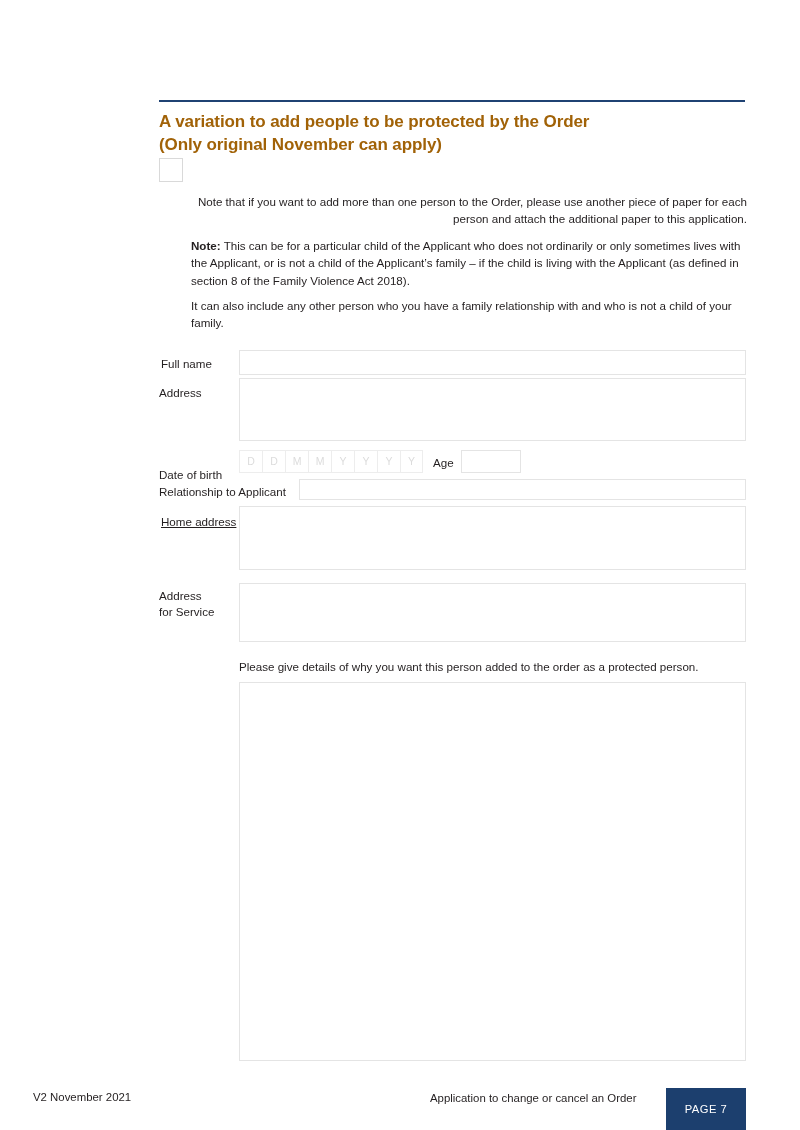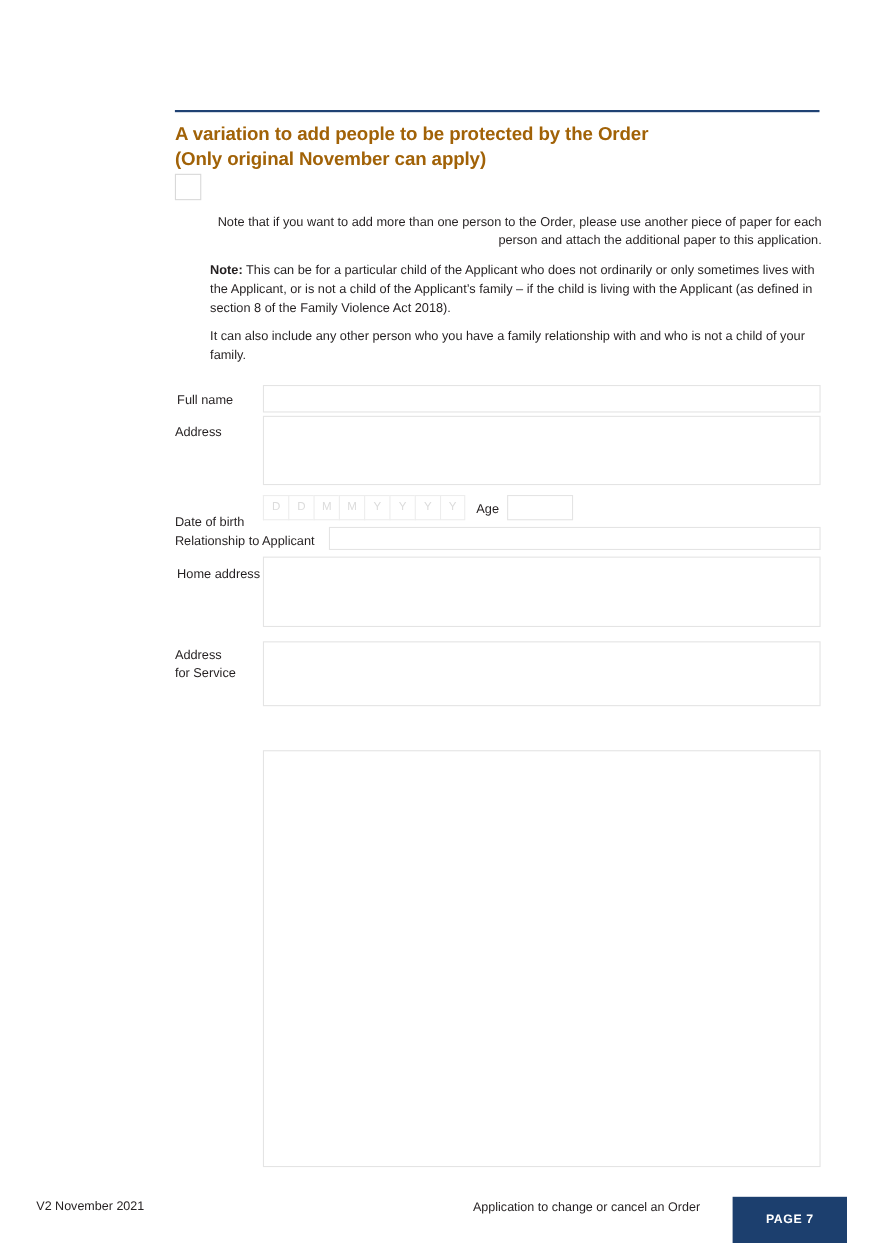--- a/index.html
+++ b/index.html
@@ -125,21 +125,21 @@
   .dob-cell:last-child { border-right: 1px solid #ededed; }
 
   .lbl-age { left: 433px; top: 455px; }
   .box-age { left: 461px; top: 450px; width: 60px; height: 23px; }
 
   
   .lbl-rel { left: 159px; top: 484px; }
   .box-rel { left: 299px; top: 479px; width: 447px; height: 21px; }
 
   
-  .lbl-home { left: 161px; top: 514px; }
+  .lbl-home { left: 161px; top: 514px; text-decoration: underline; }
   .box-home { left: 239px; top: 506px; width: 507px; height: 64px; }
 
   
   .lbl-service { left: 159px; top: 588px; width: 80px; line-height: 16px; }
   .box-service { left: 239px; top: 583px; width: 507px; height: 59px; }
 
   
   .details-prompt {
     position: absolute;
     left: 239px;
@@ -163,26 +163,26 @@
     position: absolute;
     left: 430px;
     top: 1092px;
     font-size: 11.4px;
     color: #231f20;
   }
   .page-badge {
     position: absolute;
     left: 666px;
     top: 1088px;
-    width: 104px;
+    width: 80px;
     height: 42px;
     background: #1c3f6e;
     color: #ffffff;
     font-size: 11.2px;
-    font-weight: bold;
+    font-weight: normal;
     letter-spacing: 0.5px;
     display: flex;
     align-items: center;
     justify-content: center;
   }
 </style>
 </head>
 <body>
 
 <div class="page">
@@ -227,19 +227,20 @@
 
   <div class="field-label lbl-home">Home address</div>
   <div class="box box-home" placeholder=""></div>
 
   <div class="field-label lbl-service">
     <span>Address</span><br>
     <span>for Service</span>
   </div>
   <div class="box box-service" placeholder=""></div>
 
+  <div class="details-prompt">Please give details of why you want this person added to the order as a protected person.</div>
   <div class="box box-details" placeholder=""></div>
 
   <div class="footer-version">V2 November 2021</div>
   <div class="footer-title">Application to change or cancel an Order</div>
   <div class="page-badge">PAGE 7</div>
 
 </div>
 
 </body></html>

